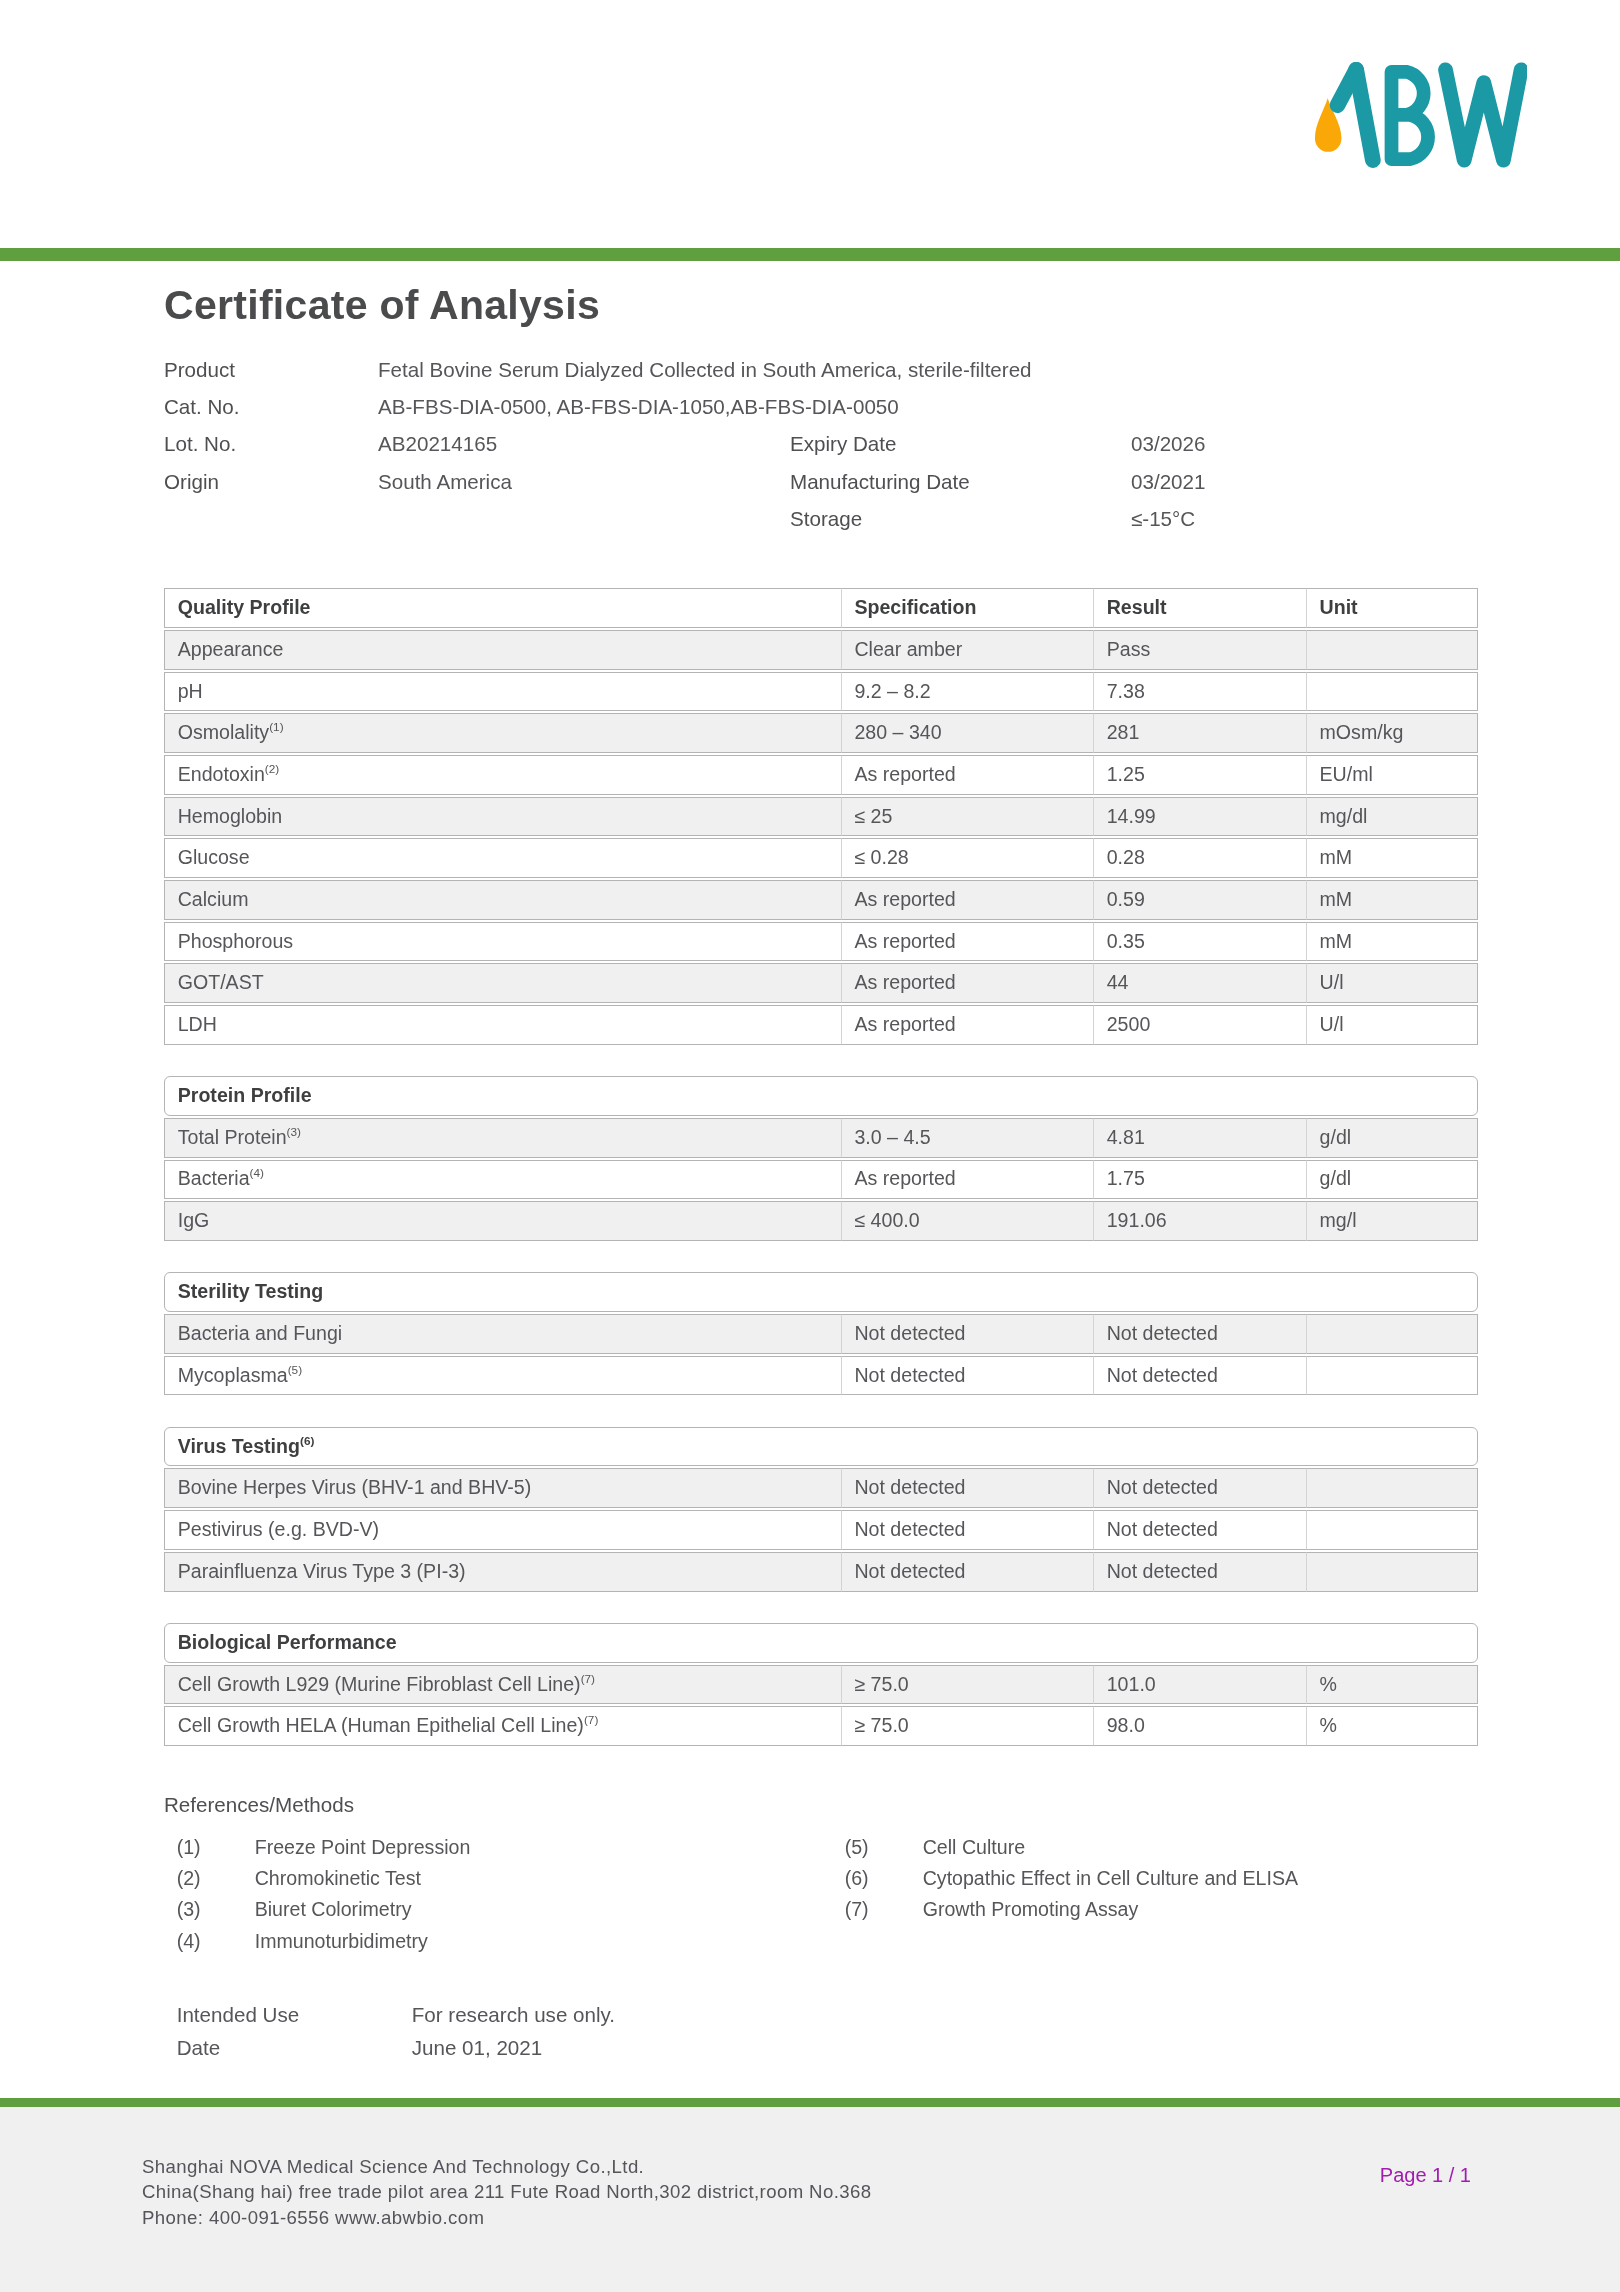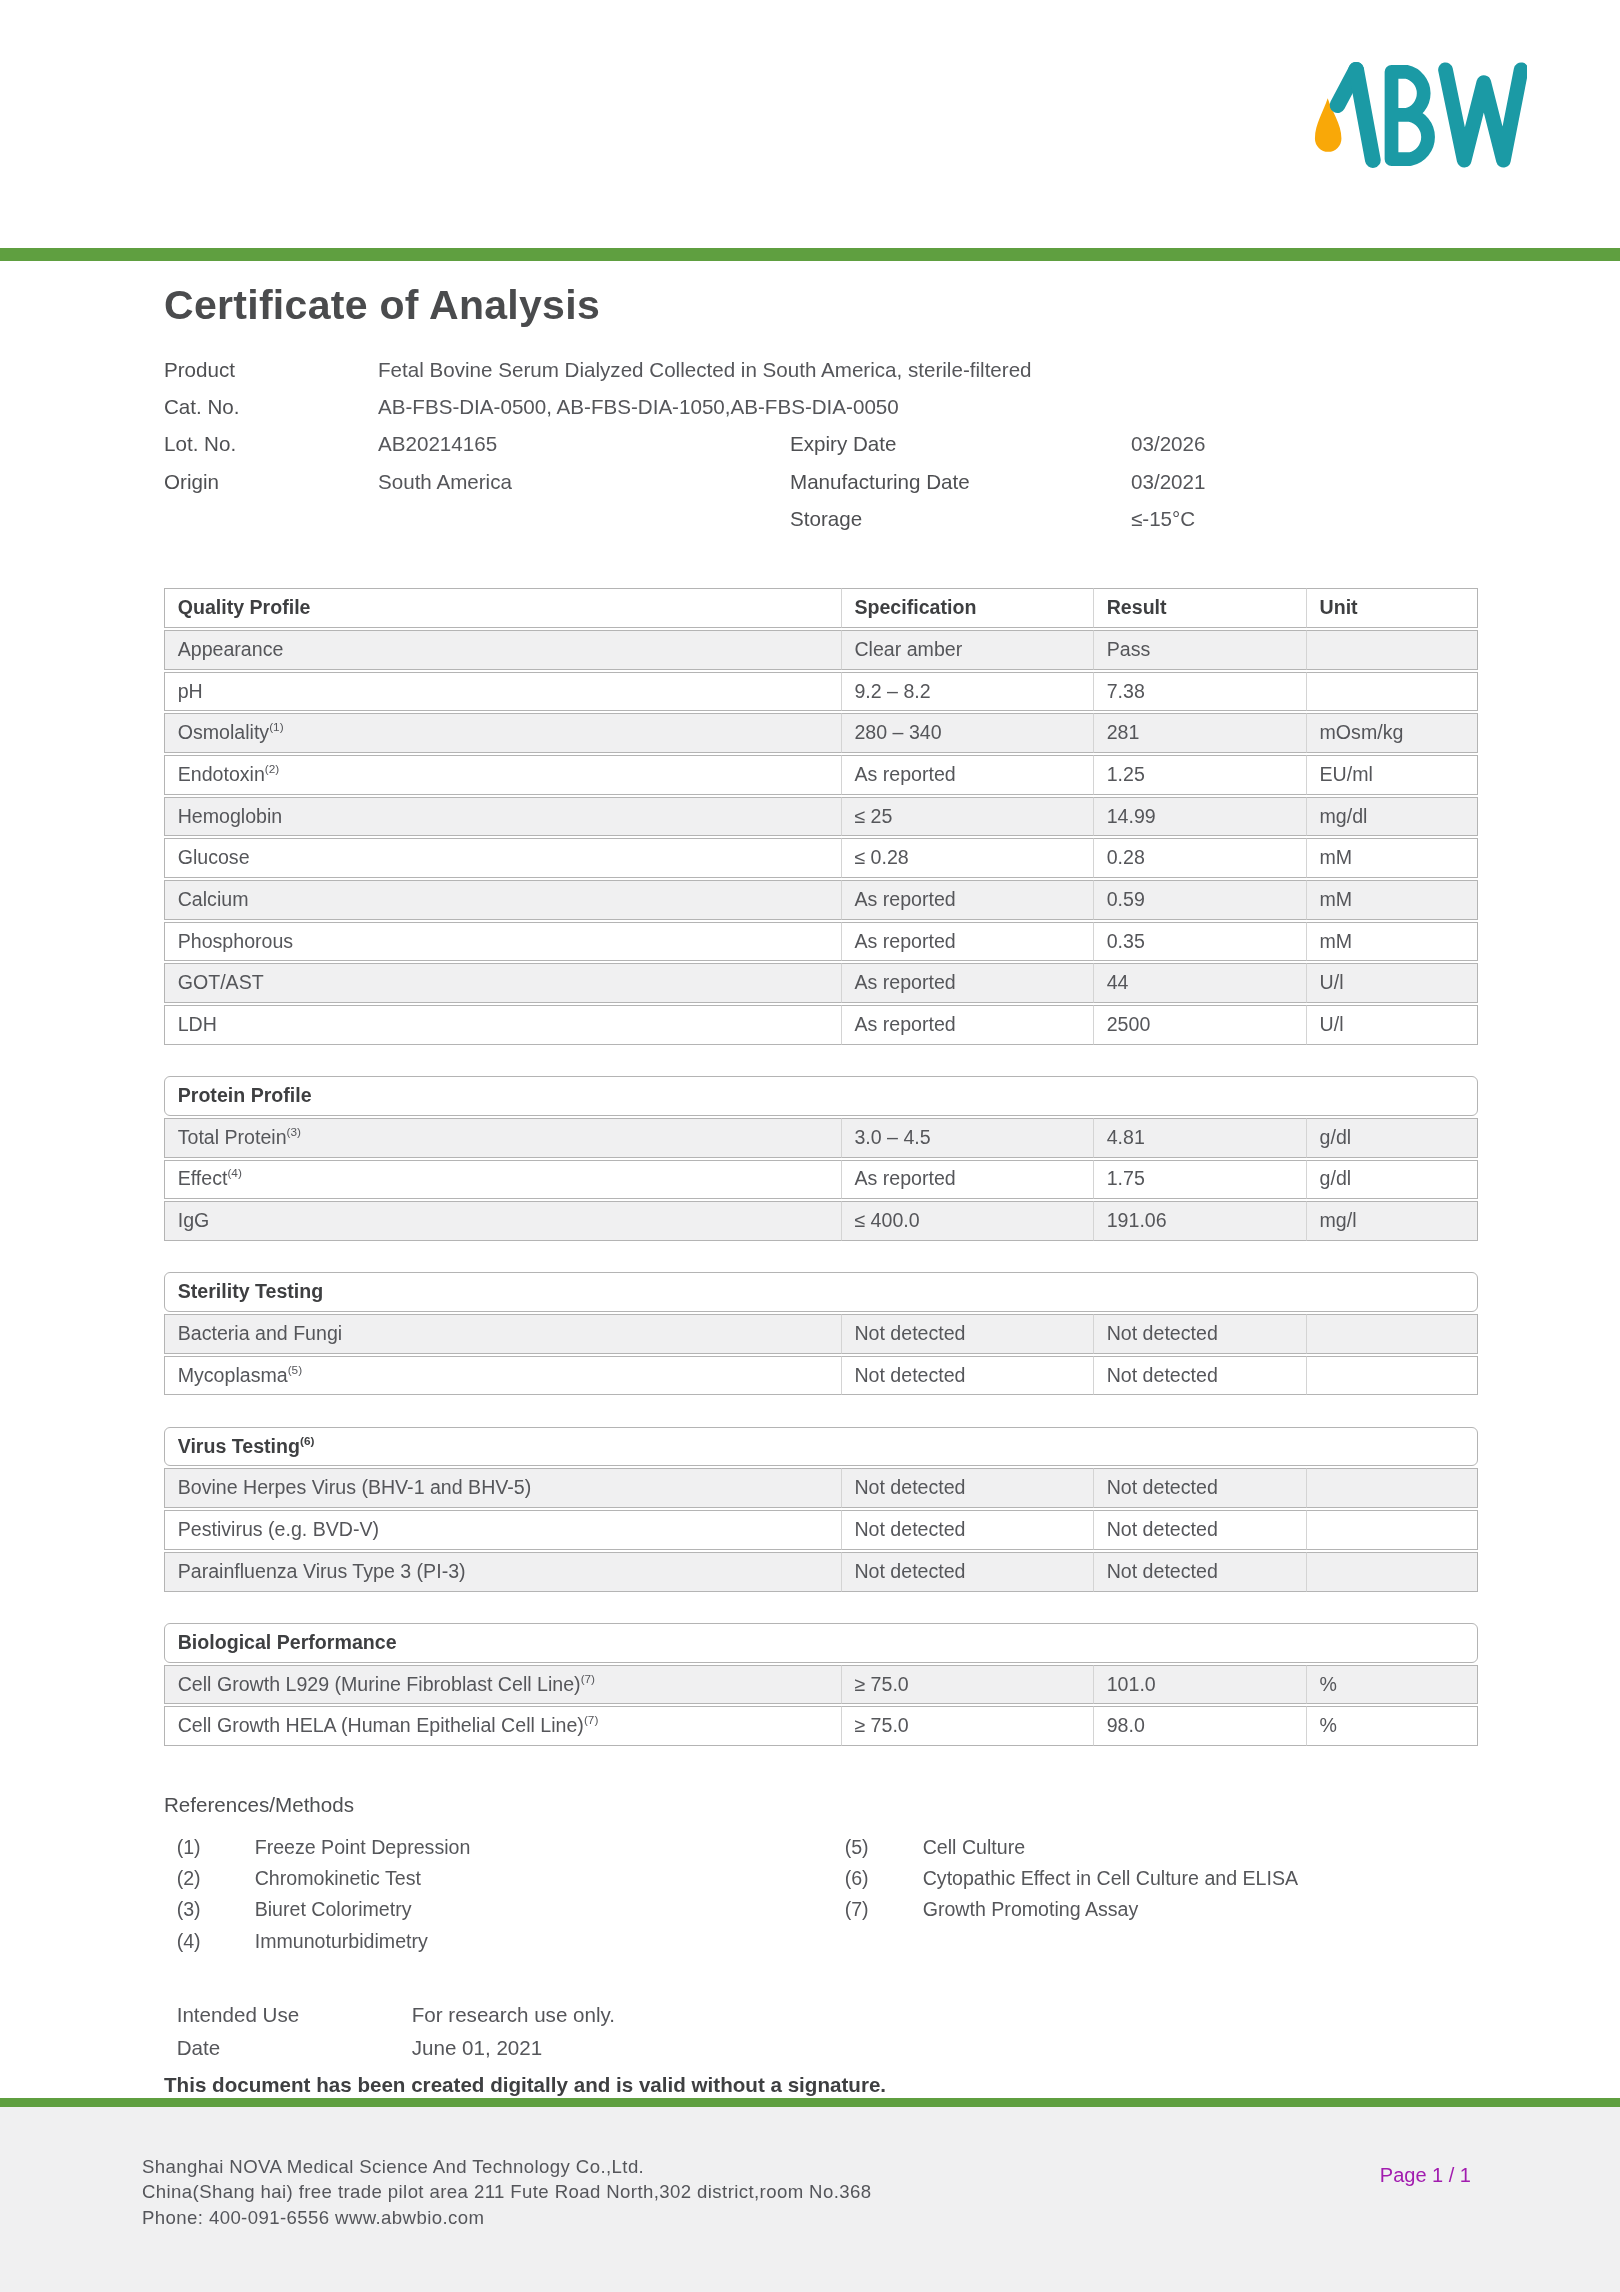--- a/index.html
+++ b/index.html
@@ -202,21 +202,21 @@
           </tr>
         </thead>
         <tbody>
           <tr>
             <td><span>Total Protein</span><sup>(3)</sup></td>
             <td>3.0 – 4.5</td>
             <td>4.81</td>
             <td>g/dl</td>
           </tr>
           <tr>
-            <td><span>Effect</span><sup>(4)</sup></td>
+            <td><span>Bacteria</span><sup>(4)</sup></td>
             <td>As reported</td>
             <td>1.75</td>
             <td>g/dl</td>
           </tr>
           <tr>
             <td><span>IgG</span></td>
             <td>≤ 400.0</td>
             <td>191.06</td>
             <td>mg/l</td>
           </tr>
@@ -351,21 +351,20 @@
 
   <div class="usage">
     <div class="usage-row">
       <div>Intended Use</div>
       <div>For research use only.</div>
     </div>
     <div class="usage-row">
       <div>Date</div>
       <div>June 01, 2021</div>
     </div>
-    <div class="validity">This document has been created digitally and is valid without a signature.</div>
   </div>
 </div>
 
 <div class="footer">
   <div class="footer-bar"></div>
   <div class="footer-area">
     <div class="footer-text">
       <div>Shanghai NOVA Medical Science And Technology Co.,Ltd.</div>
       <div>China(Shang hai) free trade pilot area 211 Fute Road North,302 district,room No.368</div>
       <div>Phone: 400-091-6556 www.abwbio.com</div>

